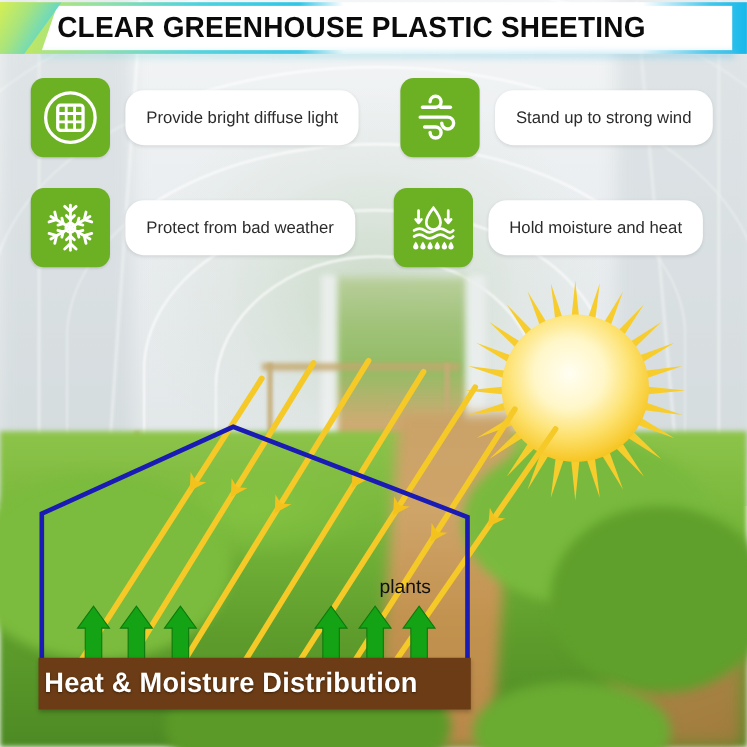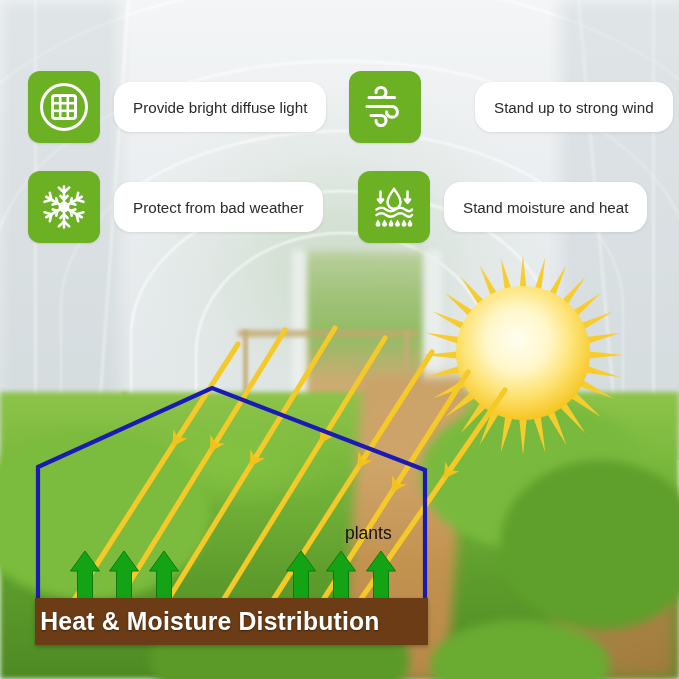--- a/index.html
+++ b/index.html
@@ -88,21 +88,21 @@
     display:flex;align-items:center;justify-content:center;flex:none;
     box-shadow:0 1px 2px rgba(0,0,0,.10);
   }
   .feat-pill{
     margin-left:14px;height:34px;border-radius:17px;background:#ffffff;
     display:flex;align-items:center;padding:8px 19px;
     font-size:15.2px;color:#2b2b2b;white-space:nowrap;
     box-shadow:0 1px 3px rgba(60,70,80,.13);
   }
   .f1{left:28px;top:11px;}
-  .f2{left:349px;top:11px;gap:40px;}
+  .f2{left:364px;top:11px;}
   .f3{left:28px;top:111px;}
   .f4{left:358px;top:111px;}
 
   
   .diagram{position:absolute;left:0;top:0;width:679px;height:545px;pointer-events:none;}
 
   .banner{
     position:absolute;left:35px;top:598px;width:393px;height:47px;
     background:#6b3c15;
     display:flex;align-items:center;
@@ -259,20 +259,27 @@
 
     
     <div class="plants-label">plants</div>
 
     
     <div class="banner">
       <span>Heat &amp; Moisture Distribution</span>
     </div>
   </div>
 
+  <div class="header">
+    <div class="hdr-grad"></div>
+    <div class="hdr-white"></div>
+    <div class="hdr-wedge"></div>
+    <div class="hdr-underglow"></div>
+    <div class="hdr-title">CLEAR GREENHOUSE PLASTIC SHEETING</div>
+  </div>
 
   <div class="features">
 
     <div class="feat f1">
       <div class="feat-icon">
         <svg width="52" height="52" viewBox="0 0 52 52">
           <circle cx="26" cy="26" r="22.5" fill="none" stroke="#fff" stroke-width="3"></circle>
           <rect x="14.5" y="14.5" width="23" height="23" rx="2.5" fill="none" stroke="#fff" stroke-width="3"></rect>
           <line x1="22.2" y1="15.5" x2="22.2" y2="36.5" stroke="#fff" stroke-width="2.6"></line>
           <line x1="29.8" y1="15.5" x2="29.8" y2="36.5" stroke="#fff" stroke-width="2.6"></line>
@@ -366,18 +373,18 @@
               <path d="M11 39.5 C11 39.5 8.6 43 8.6 44.4 a2.4 2.4 0 0 0 4.8 0 C13.4 43 11 39.5 11 39.5 Z" fill="#fff" stroke="none"></path>
               <path d="M17.5 39.5 C17.5 39.5 15.1 43 15.1 44.4 a2.4 2.4 0 0 0 4.8 0 C19.9 43 17.5 39.5 17.5 39.5 Z" fill="#fff" stroke="none"></path>
               <path d="M24 39.5 C24 39.5 21.6 43 21.6 44.4 a2.4 2.4 0 0 0 4.8 0 C26.4 43 24 39.5 24 39.5 Z" fill="#fff" stroke="none"></path>
               <path d="M30.5 39.5 C30.5 39.5 28.1 43 28.1 44.4 a2.4 2.4 0 0 0 4.8 0 C32.9 43 30.5 39.5 30.5 39.5 Z" fill="#fff" stroke="none"></path>
               <path d="M37 39.5 C37 39.5 34.6 43 34.6 44.4 a2.4 2.4 0 0 0 4.8 0 C39.4 43 37 39.5 37 39.5 Z" fill="#fff" stroke="none"></path>
               <path d="M43 39.5 C43 39.5 40.6 43 40.6 44.4 a2.4 2.4 0 0 0 4.8 0 C45.4 43 43 39.5 43 39.5 Z" fill="#fff" stroke="none"></path>
             </g>
         </svg>
       </div>
       <div class="feat-pill">
-        <span>Stand moisture and heat</span>
+        <span>Hold moisture and heat</span>
       </div>
     </div>
 
   </div>
 </div>
 
 </body></html>

